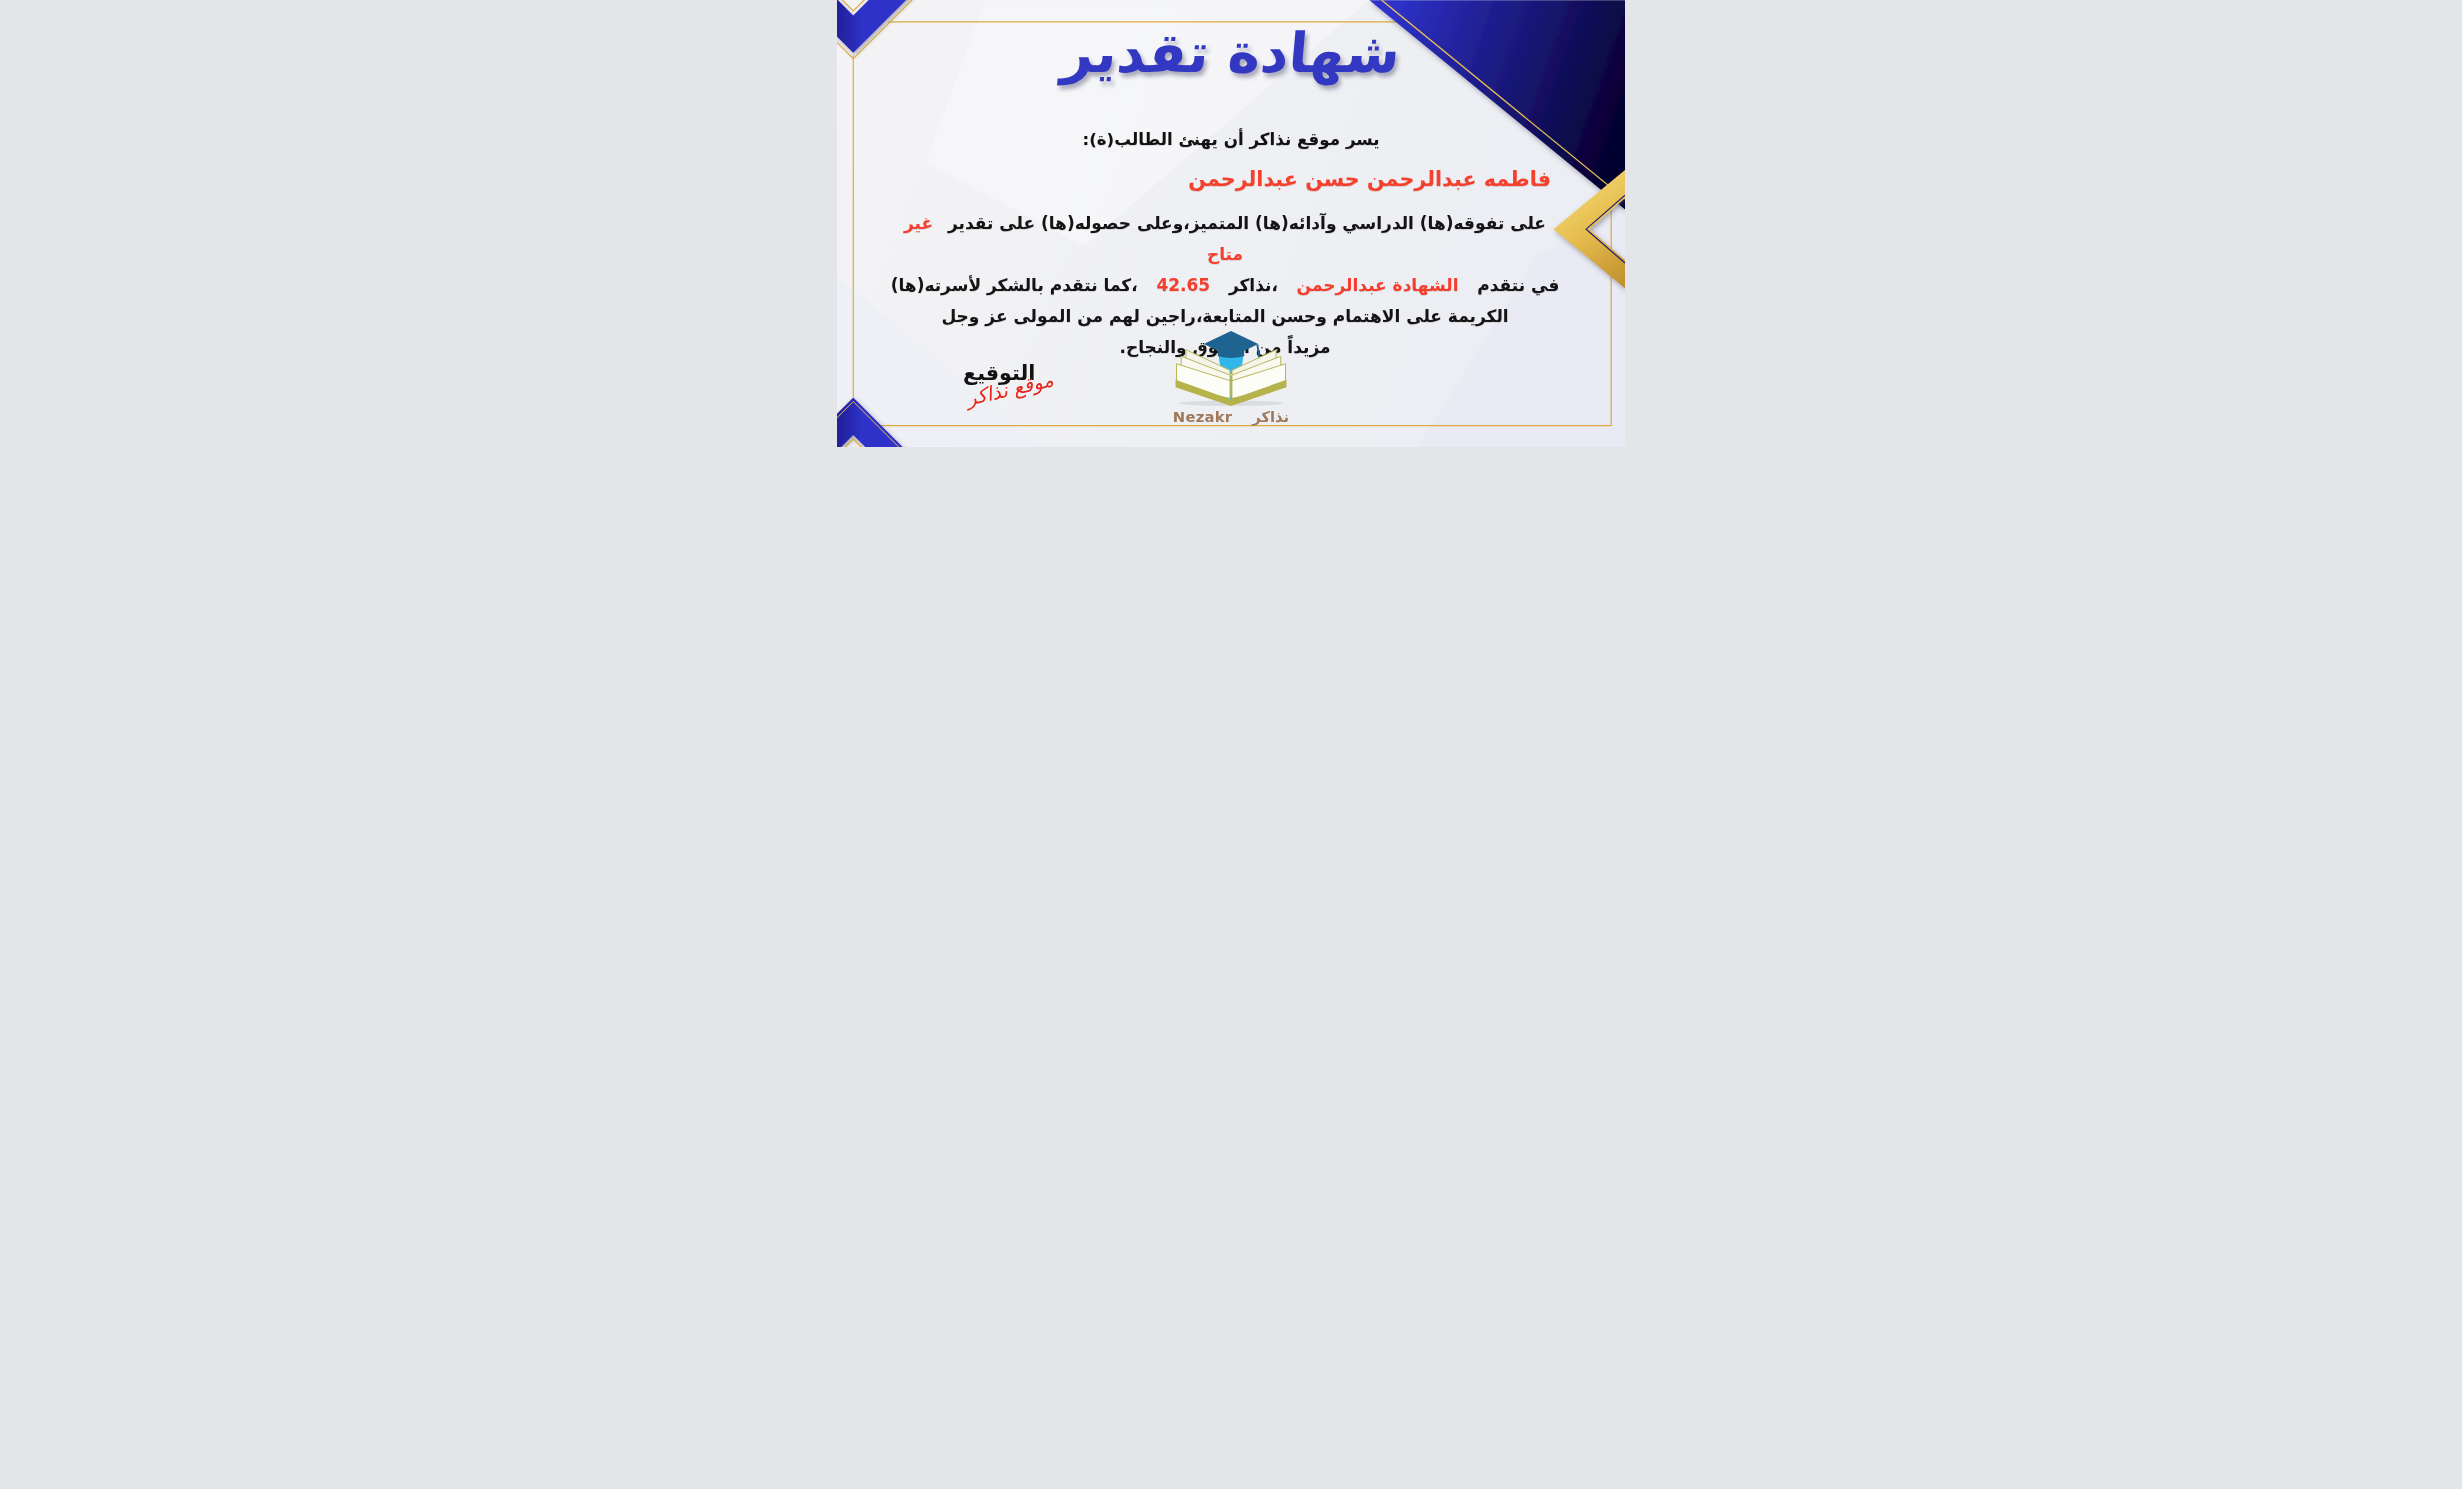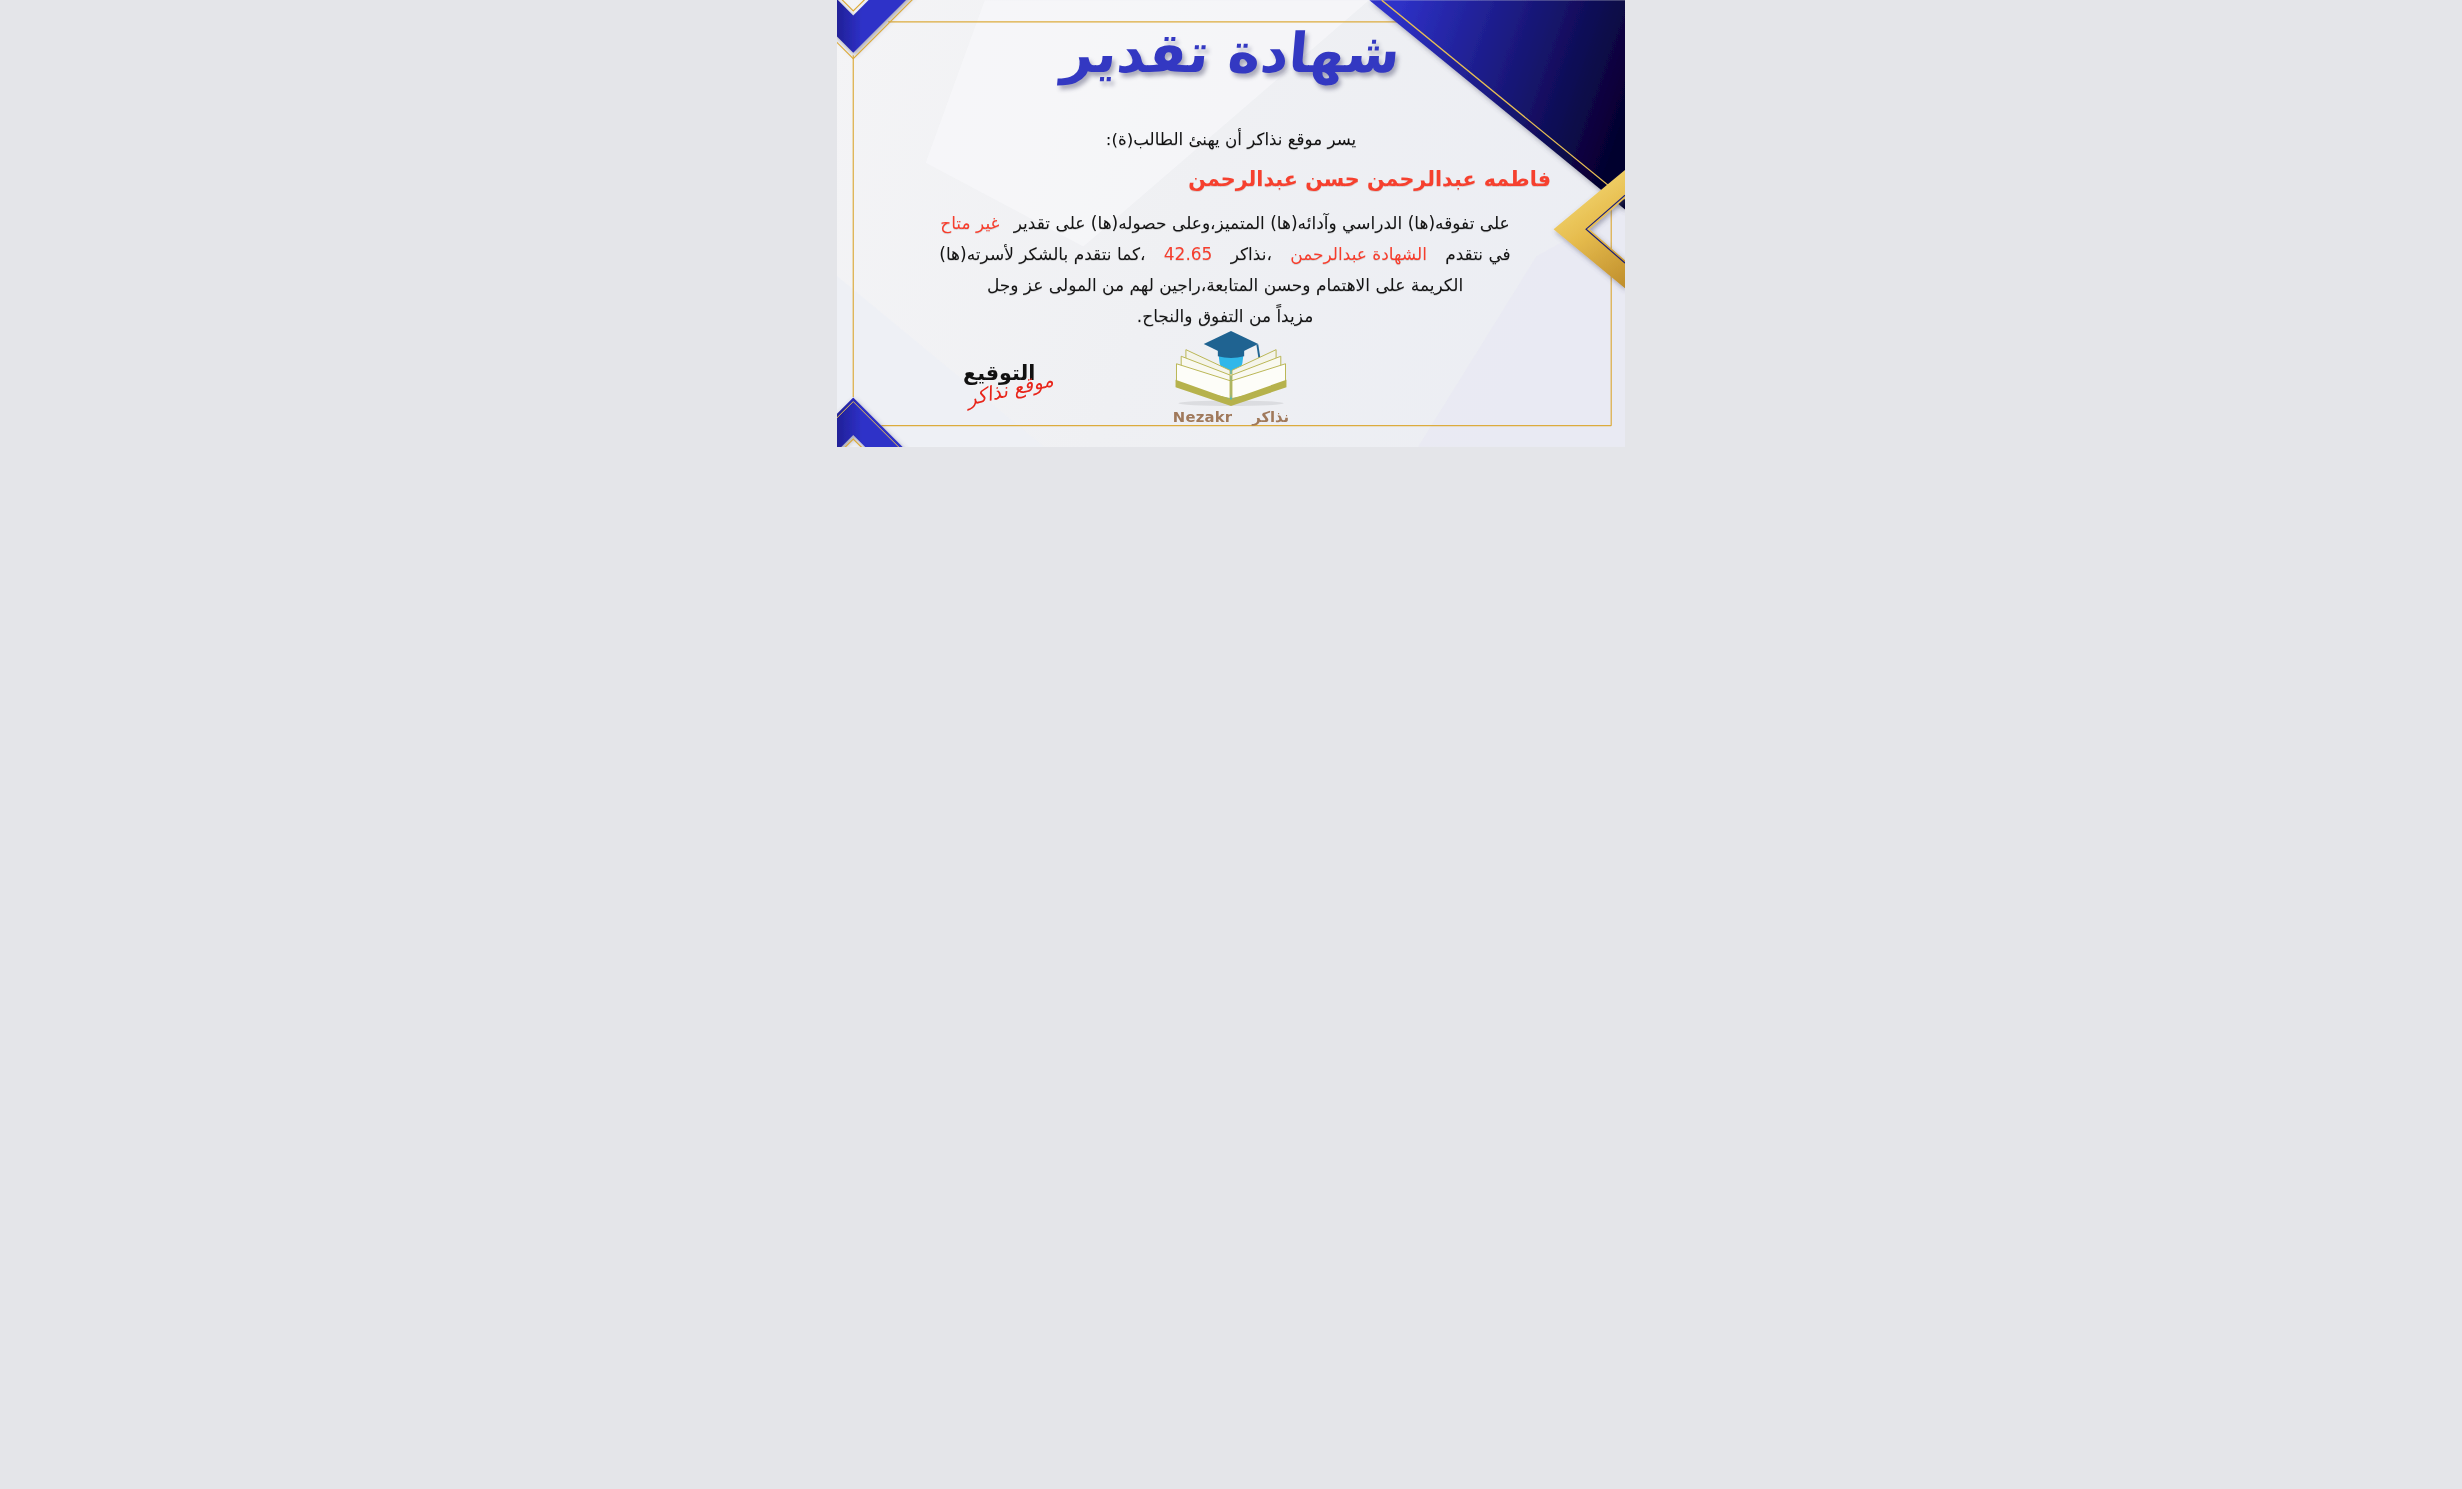--- a/index.html
+++ b/index.html
@@ -11,29 +11,29 @@
   svg.deco{position:absolute;left:0;top:0;width:788px;height:447px;display:block;}
   .content-layer{position:absolute;left:0;top:0;width:100%;height:100%;z-index:5;}
   .title{
     position:absolute;top:13.8px;left:0;right:0;text-align:center;direction:rtl;
     font-size:55px;font-weight:bold;color:#3338c2;line-height:1.45;
     transform:skewX(-5deg);
     text-shadow:3px 3.9px 4.4px rgba(45,45,85,.38);
   }
   .intro{
     position:absolute;top:129px;left:74px;right:74px;text-align:center;direction:rtl;
-    font-size:16.7px;font-weight:400;color:#121212;text-shadow:0 1px 0.5px rgba(0,0,0,.12);
+    font-size:16.7px;font-weight:700;color:#121212;text-shadow:0 1px 0.5px rgba(0,0,0,.12);
   }
   .student-name{
     position:absolute;top:167px;left:74px;right:74px;direction:rtl;
     font-size:20.7px;font-weight:700;color:#f6402e;text-shadow:0 1px 0.5px rgba(120,20,10,.15);
   }
   .body-text{
     position:absolute;top:208px;left:52px;right:64px;text-align:center;direction:rtl;
-    font-size:17px;font-weight:400;color:#141414;line-height:31px;
+    font-size:17px;font-weight:700;color:#141414;line-height:31px;
     text-shadow:0 1px 0.5px rgba(0,0,0,.10);
   }
   .red-field{color:#f73d2c;}
   .field-gap{margin:0 12.8px;}
   .grade-gap{margin-right:8.9px;}
   .signature-label{
     position:absolute;left:126px;top:361px;direction:rtl;
     font-size:20.7px;font-weight:700;color:#111;
   }
   .signature-script{

